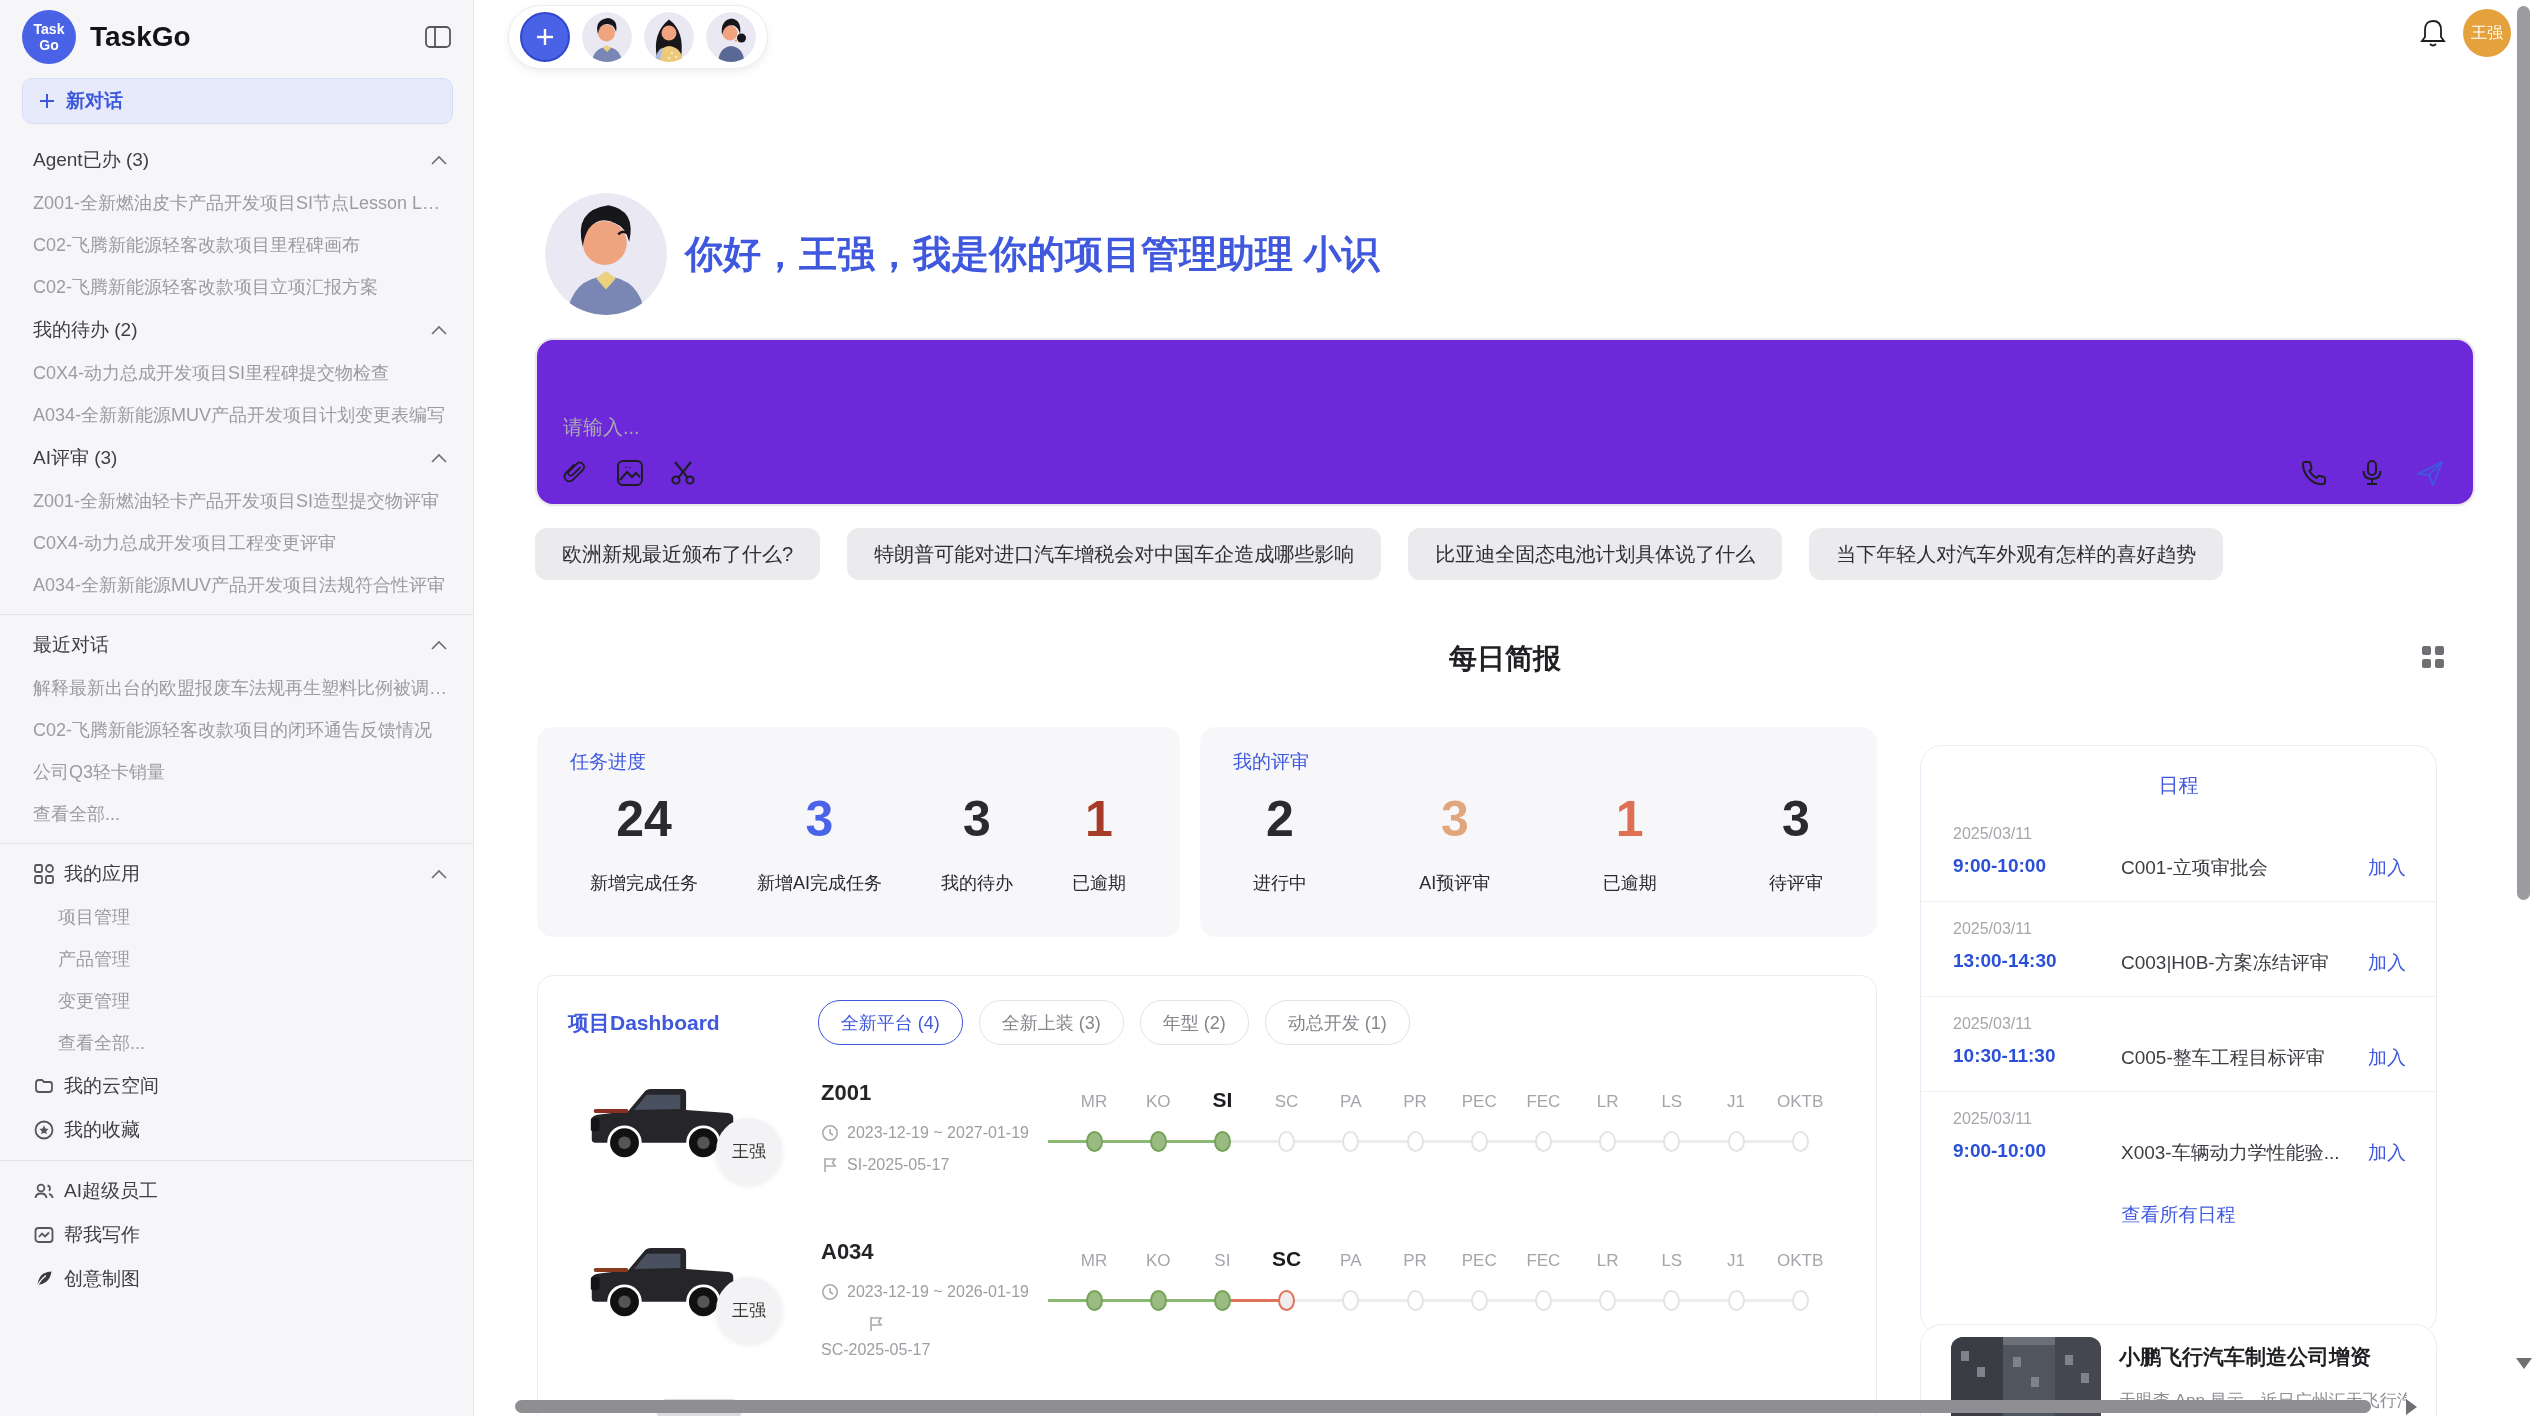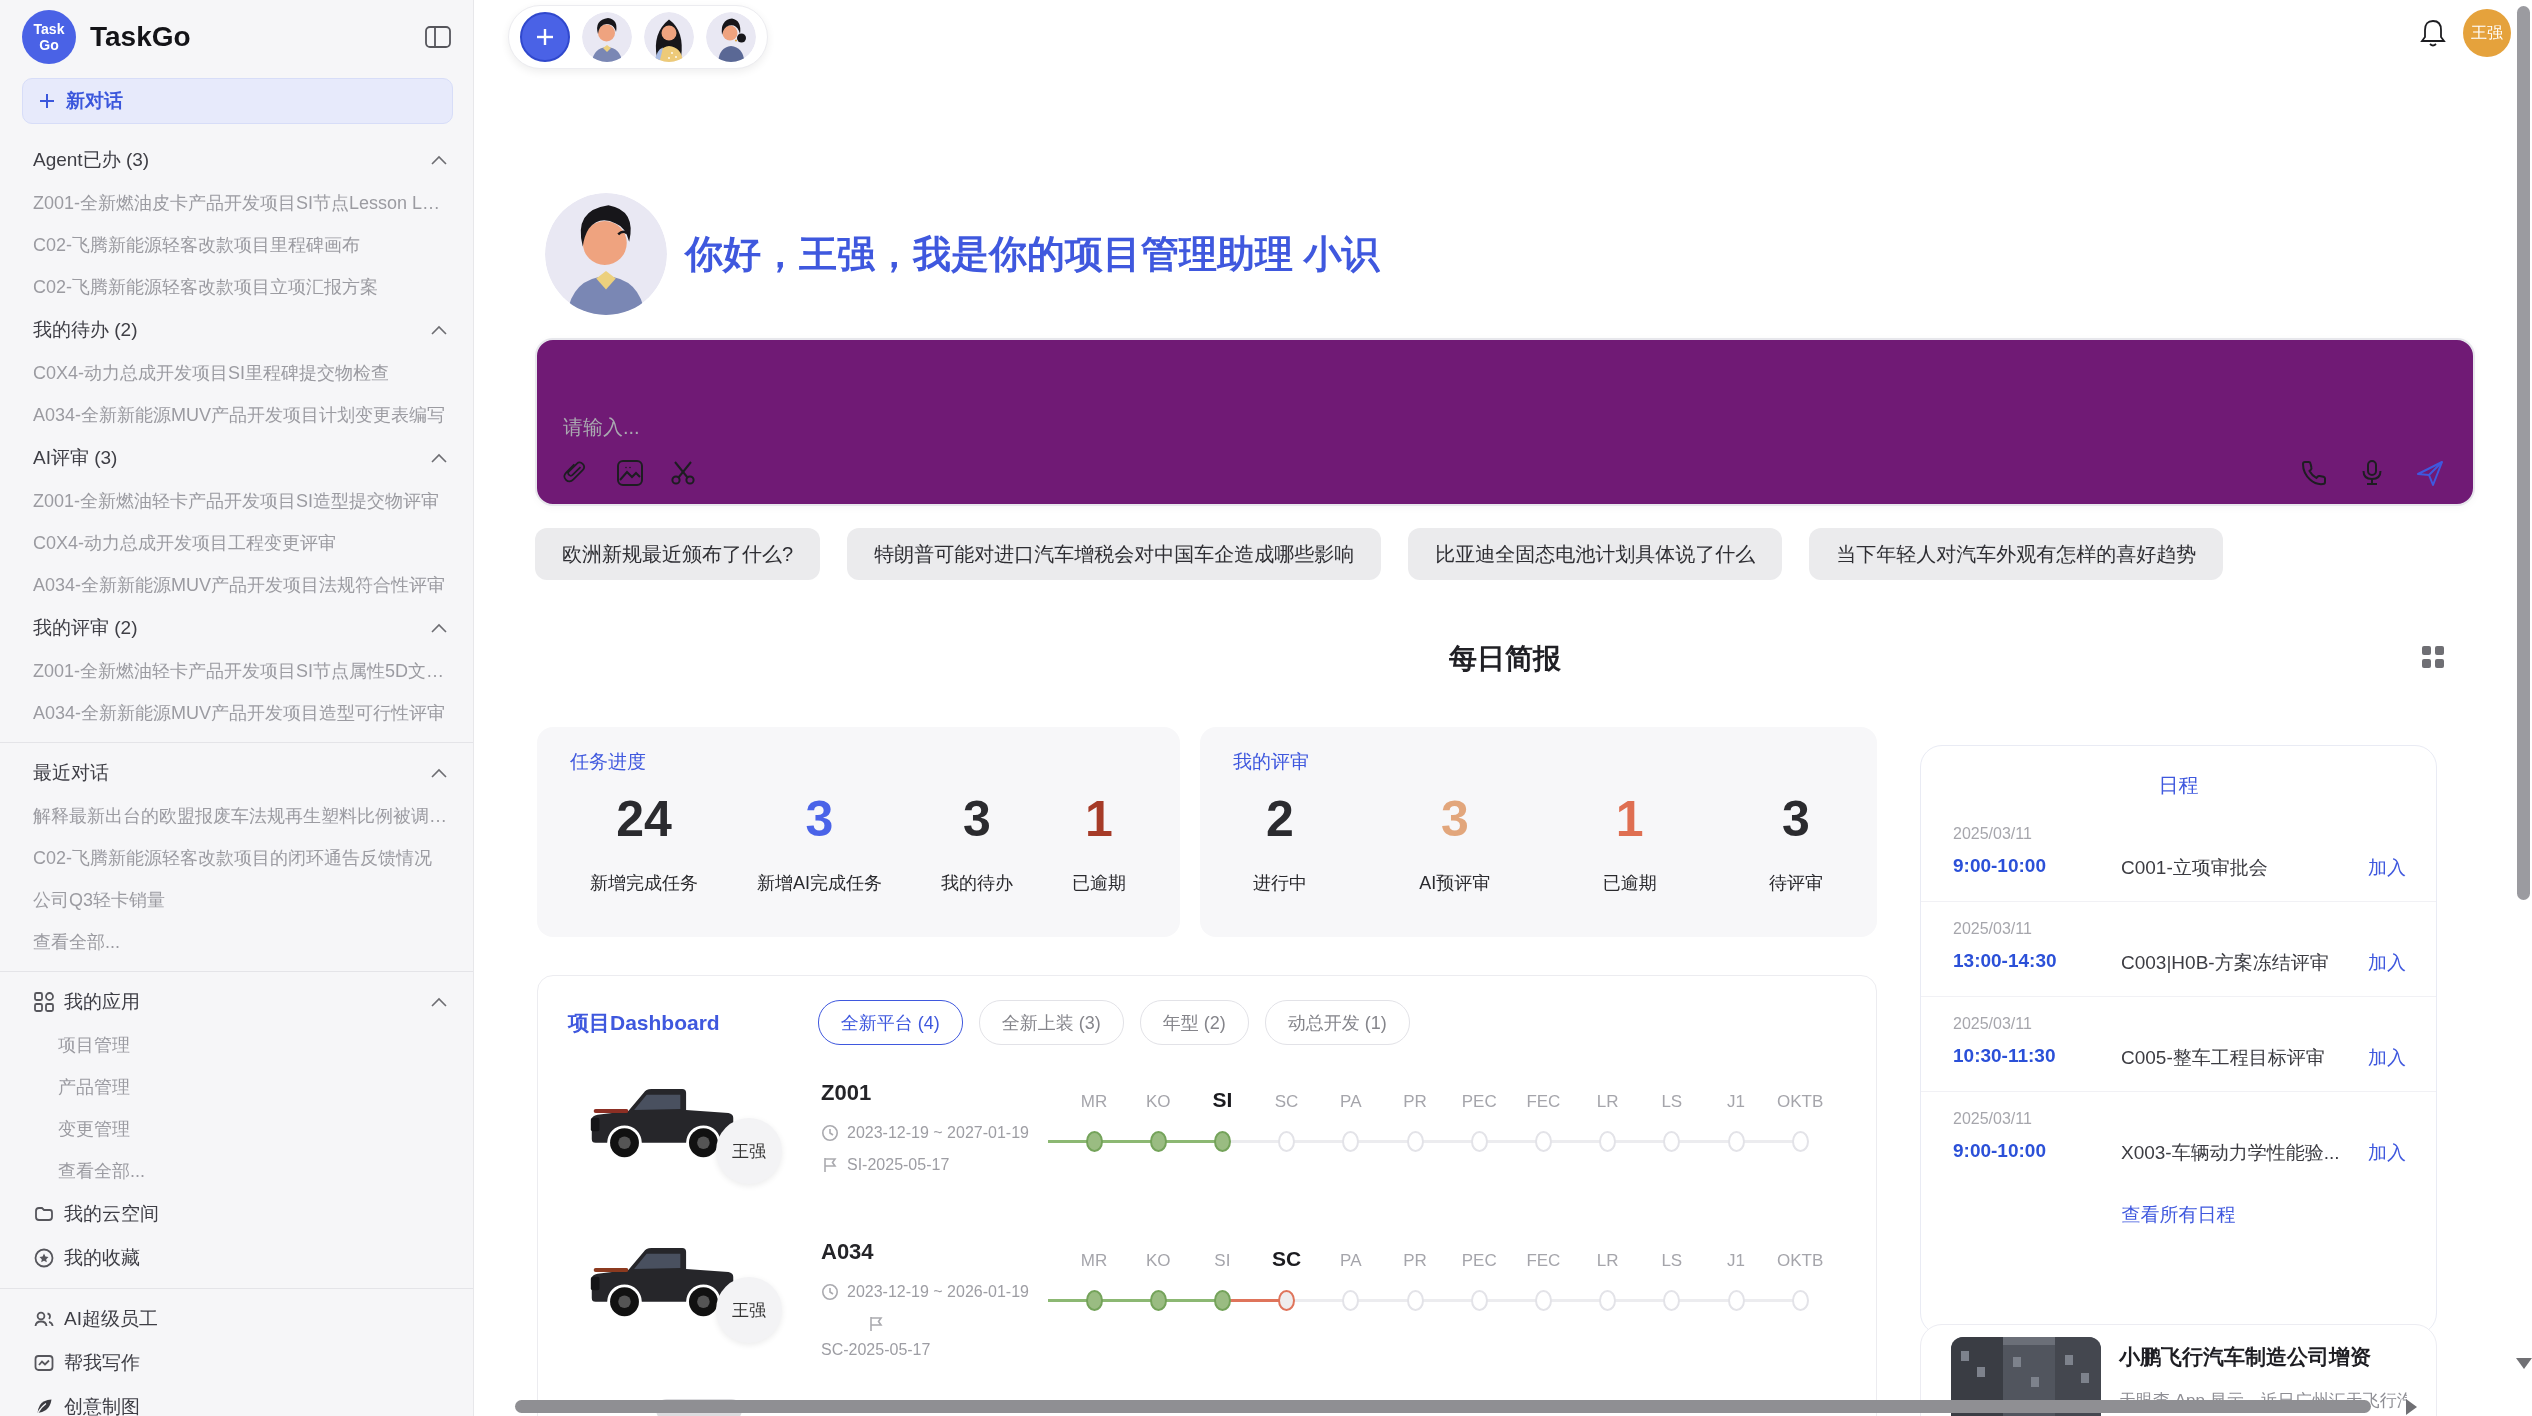--- a/index.html
+++ b/index.html
@@ -40,21 +40,21 @@
 
   .bell{position:absolute;left:1944px;top:18px;width:30px;height:32px;cursor:pointer;}
   .user-badge{position:absolute;left:1989px;top:9px;width:48px;height:48px;border-radius:50%;background:#e5a23c;
               color:#fff;font-size:16px;display:flex;align-items:center;justify-content:center;cursor:pointer;}
 
   .greet{position:absolute;left:71px;top:193px;display:flex;align-items:center;}
   .greet-avatar{width:122px;height:122px;border-radius:50%;overflow:hidden;flex:none;}
   .greet-text{margin-left:18px;font-size:38px;font-weight:bold;color:#3f58de;}
 
   .composer{position:absolute;left:61px;top:338px;width:1940px;height:168px;border:2px solid #e7e7ec;border-radius:18px;
-            box-sizing:border-box;background:#701a75;box-shadow:0 2px 8px rgba(0,0,0,.03);}
+            box-sizing:border-box;background:#6d28d9;box-shadow:0 2px 8px rgba(0,0,0,.03);}
   .composer-ph{position:absolute;left:26px;top:74px;font-size:20px;color:#a9a9b0;}
   .composer-left{position:absolute;left:24px;bottom:16px;display:flex;gap:24px;align-items:center;}
   .composer-right{position:absolute;right:28px;bottom:16px;display:flex;gap:28px;align-items:center;}
   .cicon{width:30px;height:30px;cursor:pointer;}
 
   .chips{position:absolute;left:61px;top:528px;display:flex;gap:27px;}
   .chip{height:52px;display:flex;align-items:center;padding:0 27px;background:#ebebed;border-radius:12px;
         font-size:20px;color:#2e2e33;white-space:nowrap;cursor:pointer;}
 
   .brief-title{position:absolute;left:61px;top:640px;width:1940px;text-align:center;font-size:28px;font-weight:bold;color:#202025;}
@@ -190,33 +190,20 @@
     </div>
     <div class="sb-items">
   <div class="sb-item">Z001-全新燃油轻卡产品开发项目SI造型提交物评审</div>
 
   <div class="sb-item">C0X4-动力总成开发项目工程变更评审</div>
 
   <div class="sb-item">A034-全新新能源MUV产品开发项目法规符合性评审</div>
 </div>
   </div>
 
-  <div class="sb-group">
-    <div class="sb-group-header">
-      <span class="sb-group-title">我的评审 (2)</span>
-      <svg class="chev" width="16" height="10" viewBox="0 0 16 10">
-        <polyline points="1,9 8,2 15,9" fill="none" stroke="#6d6d72" stroke-width="1.6"></polyline>
-            </svg>
-    </div>
-    <div class="sb-items">
-  <div class="sb-item">Z001-全新燃油轻卡产品开发项目SI节点属性5D文件评审</div>
-
-  <div class="sb-item">A034-全新新能源MUV产品开发项目造型可行性评审</div>
-</div>
-  </div>
 <div class="sb-divider"></div>
   <div class="sb-group">
     <div class="sb-group-header">
       <span class="sb-group-title">最近对话</span>
       <svg class="chev" width="16" height="10" viewBox="0 0 16 10">
         <polyline points="1,9 8,2 15,9" fill="none" stroke="#6d6d72" stroke-width="1.6"></polyline>
             </svg>
     </div>
     <div class="sb-items">
   <div class="sb-item">解释最新出台的欧盟报废车法规再生塑料比例被调至15%...</div>

